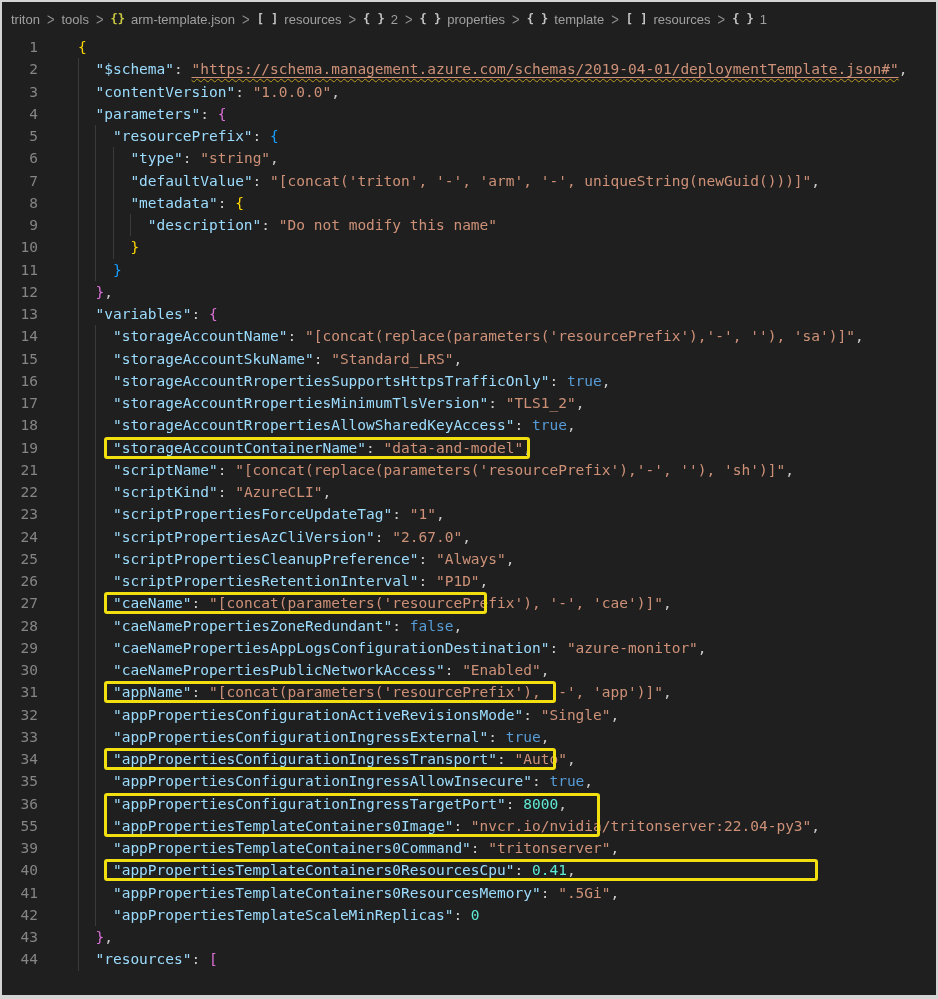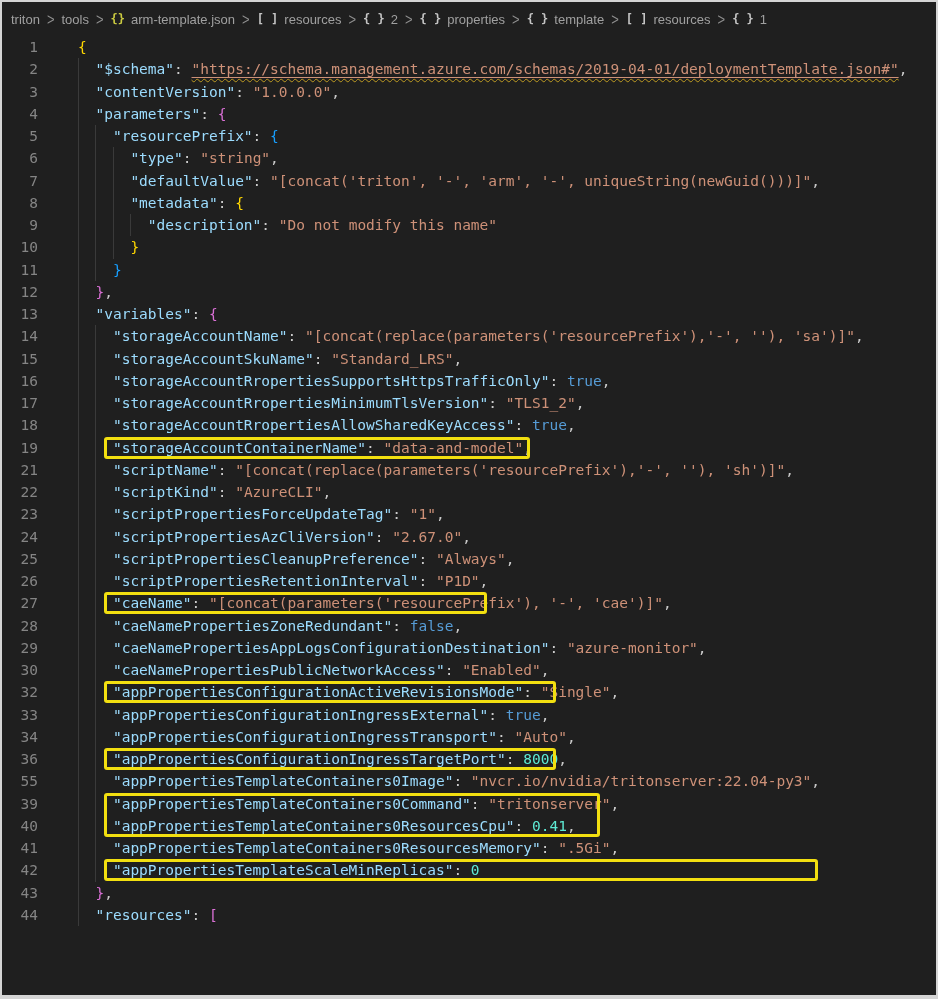--- a/index.html
+++ b/index.html
@@ -228,30 +228,38 @@
       </div>
       <div class="line">
         <span class="num">29</span>
         <span class="body"><span class="guide" style="left: 0px;"></span><span class="guide" style="left: 17.46px;"></span><span class="tk-p">    </span><span class="tk-k">"caeNamePropertiesAppLogsConfigurationDestination"</span><span class="tk-p">: </span><span class="tk-s">"azure-monitor"</span><span class="tk-p">,</span></span>
       </div>
       <div class="line">
         <span class="num">30</span>
         <span class="body"><span class="guide" style="left: 0px;"></span><span class="guide" style="left: 17.46px;"></span><span class="tk-p">    </span><span class="hlwrap"><span class="tk-k">"caeNamePropertiesPublicNetworkAccess"</span><span class="tk-p">: </span><span class="tk-s">"Enabled"</span><span class="tk-p">,</span></span></span>
       </div>
       <div class="line">
+        <span class="num">31</span>
+        <span class="body"><span class="guide" style="left: 0px;"></span><span class="guide" style="left: 17.46px;"></span><span class="tk-p">    </span><span class="tk-k">"appName"</span><span class="tk-p">: </span><span class="tk-s">"[concat(parameters('resourcePrefix'), '-', 'app')]"</span><span class="tk-p">,</span></span>
+      </div>
+      <div class="line">
         <span class="num">32</span>
         <span class="body"><span class="guide" style="left: 0px;"></span><span class="guide" style="left: 17.46px;"></span><span class="tk-p">    </span><span class="tk-k">"appPropertiesConfigurationActiveRevisionsMode"</span><span class="tk-p">: </span><span class="tk-s">"Single"</span><span class="tk-p">,</span></span>
       </div>
       <div class="line">
         <span class="num">33</span>
         <span class="body"><span class="guide" style="left: 0px;"></span><span class="guide" style="left: 17.46px;"></span><span class="tk-p">    </span><span class="hlwrap"><span class="tk-k">"appPropertiesConfigurationIngressExternal"</span><span class="tk-p">: </span><span class="tk-b">true</span><span class="tk-p">,</span></span></span>
       </div>
       <div class="line">
         <span class="num">34</span>
         <span class="body"><span class="guide" style="left: 0px;"></span><span class="guide" style="left: 17.46px;"></span><span class="tk-p">    </span><span class="tk-k">"appPropertiesConfigurationIngressTransport"</span><span class="tk-p">: </span><span class="tk-s">"Auto"</span><span class="tk-p">,</span></span>
+      </div>
+      <div class="line">
+        <span class="num">35</span>
+        <span class="body"><span class="guide" style="left: 0px;"></span><span class="guide" style="left: 17.46px;"></span><span class="tk-p">    </span><span class="hlwrap"><span class="tk-k">"appPropertiesConfigurationIngressAllowInsecure"</span><span class="tk-p">: </span><span class="tk-b">true</span><span class="tk-p">,</span></span></span>
       </div>
       <div class="line">
         <span class="num">36</span>
         <span class="body"><span class="guide" style="left: 0px;"></span><span class="guide" style="left: 17.46px;"></span><span class="tk-p">    </span><span class="hlwrap"><span class="tk-k">"appPropertiesConfigurationIngressTargetPort"</span><span class="tk-p">: </span><span class="tk-n">8000</span><span class="tk-p">,</span></span></span>
       </div>
       <div class="line">
         <span class="num">55</span>
         <span class="body"><span class="guide" style="left: 0px;"></span><span class="guide" style="left: 17.46px;"></span><span class="tk-p">    </span><span class="hlwrap"><span class="tk-k">"appPropertiesTemplateContainers0Image"</span><span class="tk-p">: </span><span class="tk-s">"nvcr.io/nvidia/tritonserver:22.04-py3"</span></span><span class="tk-p">,</span></span>
       </div>
       <div class="line">

